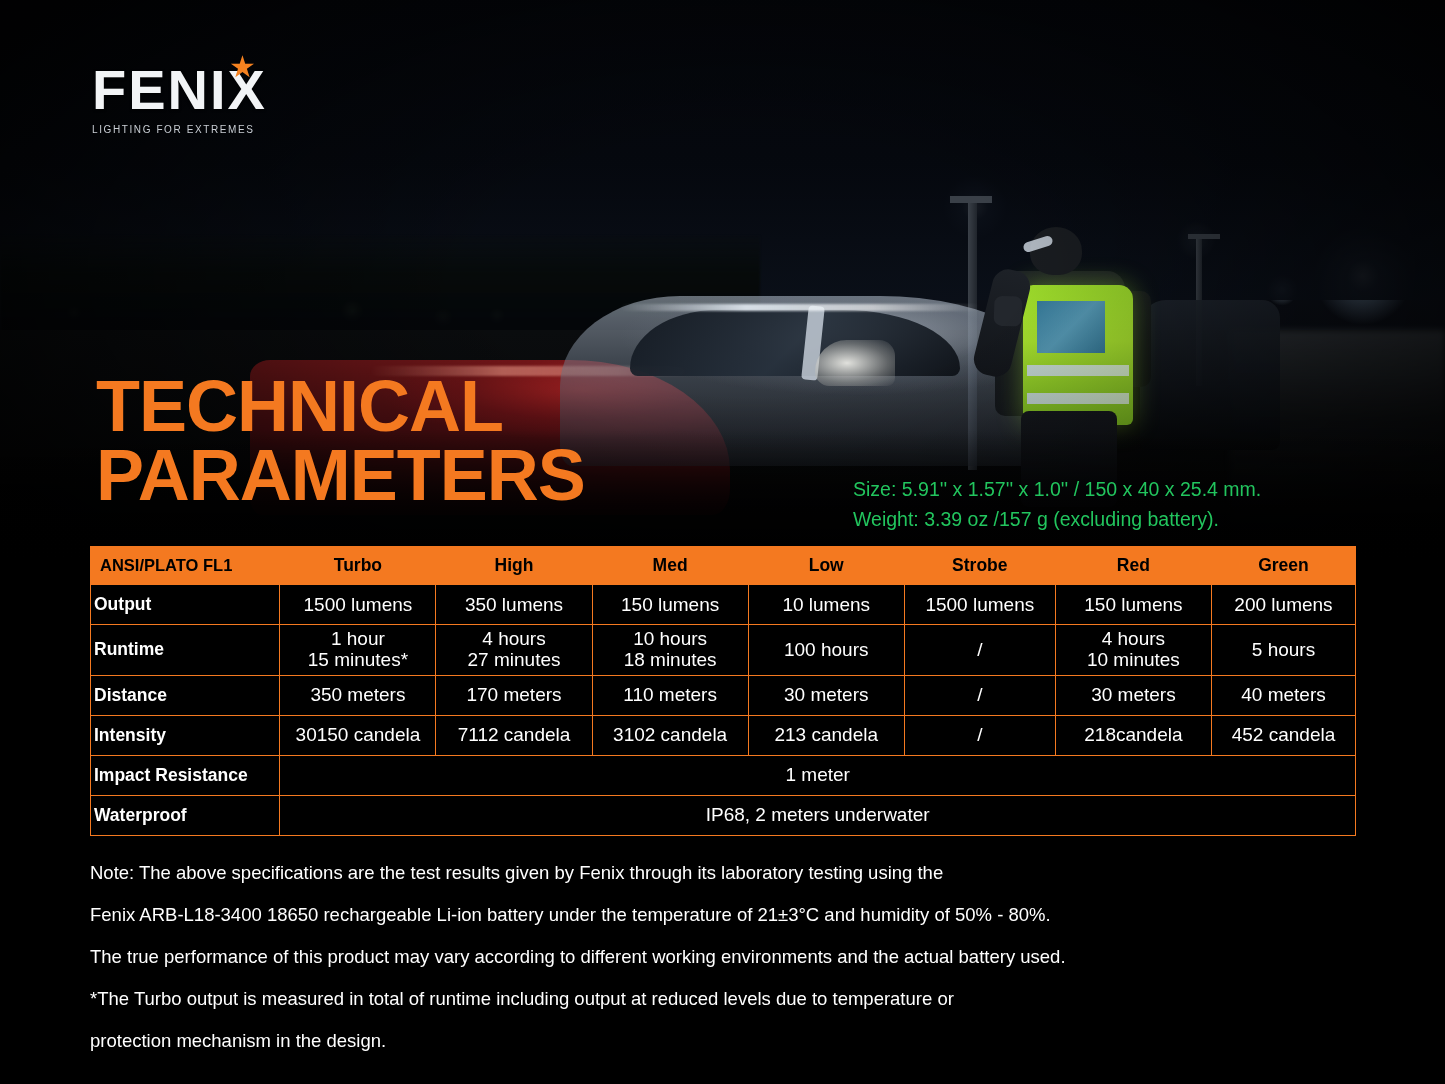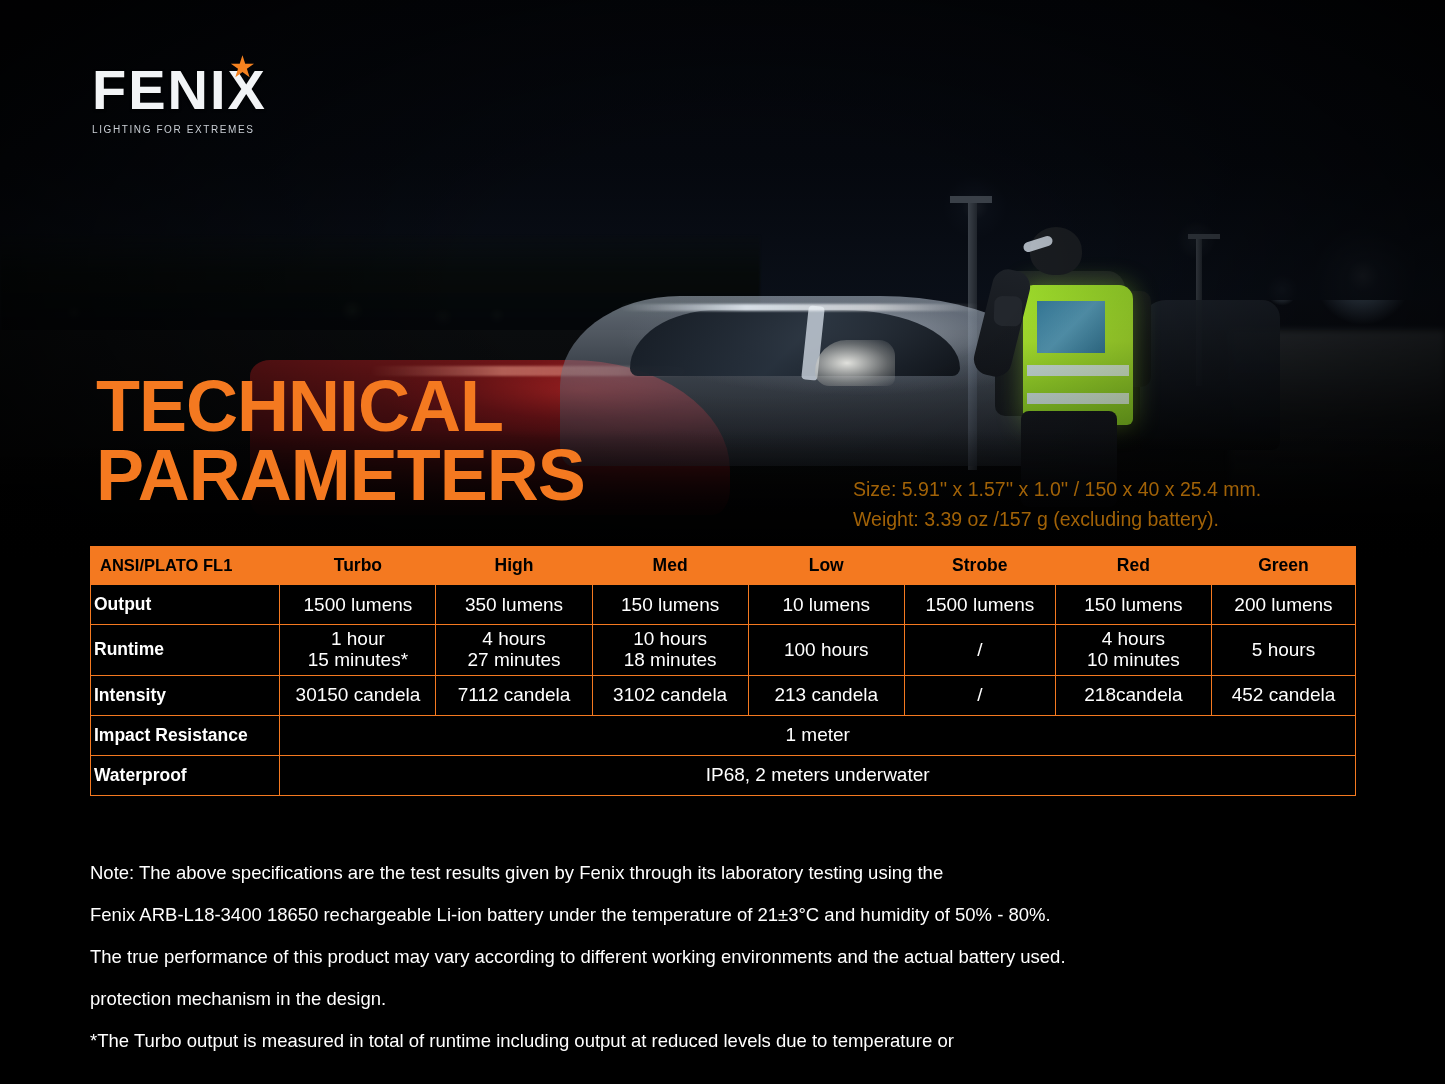--- a/index.html
+++ b/index.html
@@ -200,21 +200,21 @@
     font-weight: bold;
     font-size: 72px;
     line-height: 0.96;
     color: #f47920;
     letter-spacing: -1px;
   }
 
   
   .sizeblock {
     position: absolute; left: 853px; top: 474px;
-    font-size: 19.5px; line-height: 1.55; color: #a16207;
+    font-size: 19.5px; line-height: 1.55; color: #22c55e;
     font-family: "Liberation Sans", sans-serif;
   }
 
   
   table.spec {
     position: absolute; left: 90px; top: 546px;
     width: 1266px;
     border-collapse: collapse;
     font-family: "Liberation Sans", sans-serif;
   }
@@ -367,20 +367,30 @@
       <td class="rowhead">Runtime</td>
       <td class="two-line">1 hour<br>15 minutes*</td>
       <td class="two-line">4 hours<br>27 minutes</td>
       <td class="two-line">10 hours<br>18 minutes</td>
       <td>100 hours</td>
       <td>/</td>
       <td class="two-line">4 hours<br>10 minutes</td>
       <td>5 hours</td>
     </tr>
     <tr>
+      <td class="rowhead">Distance</td>
+      <td>350 meters</td>
+      <td>170 meters</td>
+      <td>110 meters</td>
+      <td>30 meters</td>
+      <td>/</td>
+      <td>30 meters</td>
+      <td>40 meters</td>
+    </tr>
+    <tr>
       <td class="rowhead">Intensity</td>
       <td>30150 candela</td>
       <td>7112 candela</td>
       <td>3102 candela</td>
       <td>213 candela</td>
       <td>/</td>
       <td>218candela</td>
       <td>452 candela</td>
     </tr>
     <tr>
@@ -391,15 +401,15 @@
       <td class="rowhead">Waterproof</td>
       <td colspan="7">IP68, 2 meters underwater</td>
     </tr>
   </tbody>
 </table>
 
 <div class="notes">
   <div>Note: The above specifications are the test results given by Fenix through its laboratory testing using the</div>
   <div>Fenix ARB-L18-3400 18650 rechargeable Li-ion battery under the temperature of 21±3°C and humidity of 50% - 80%.</div>
   <div>The true performance of this product may vary according to different working environments and the actual battery used.</div>
+  <div>*The Turbo output is measured in total of runtime including output at reduced levels due to temperature or</div>
   <div>protection mechanism in the design.</div>
-  <div>*The Turbo output is measured in total of runtime including output at reduced levels due to temperature or</div>
 </div>
 
 </body></html>

